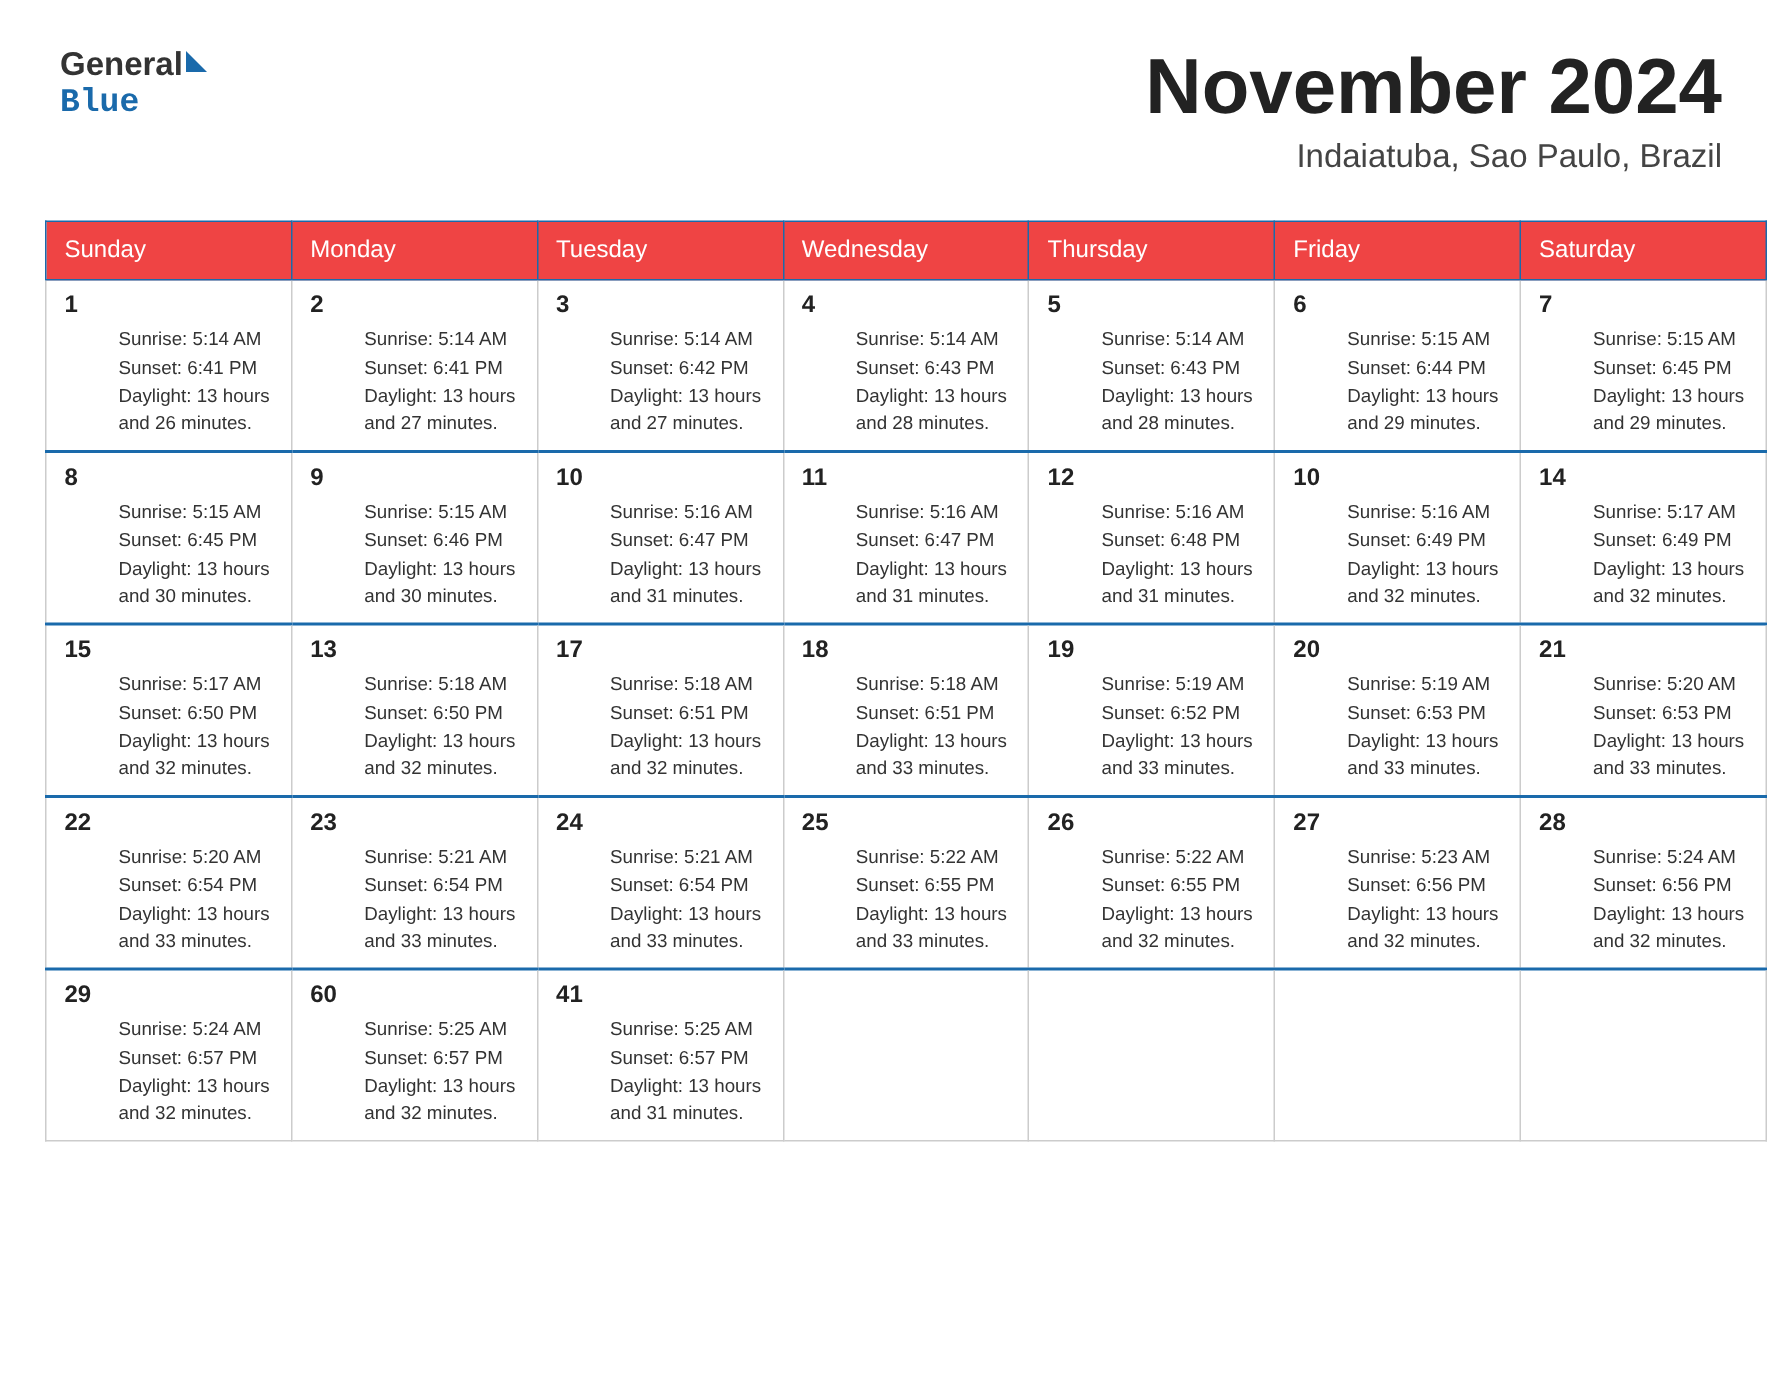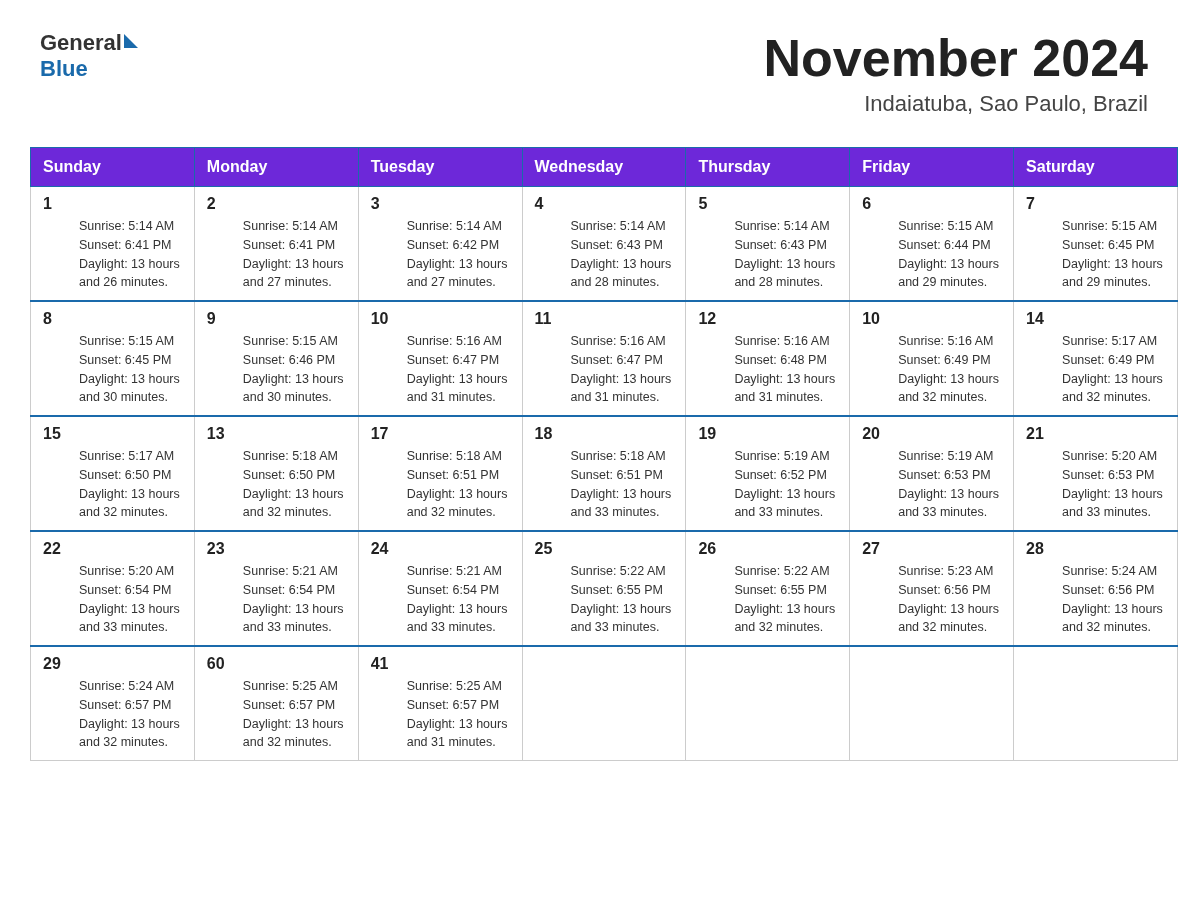--- a/index.html
+++ b/index.html
@@ -44,20 +44,21 @@
       display: flex;
       flex-direction: column;
     }
     .logo-line1 {
       display: flex;
       align-items: center;
     }
     .logo-line2 {
       display: flex;
       align-items: flex-end;
+      font-family: Liberation Mono, monospace;
     }
     .title-area {
       text-align: right;
     }
     .month-title {
       font-size: 52px;
       font-weight: bold;
       color: #222;
       line-height: 1.1;
     }
@@ -66,24 +67,24 @@
       color: #444;
       margin-top: 4px;
       text-align: right;
     }
     .calendar-table {
       width: 100%;
       border-collapse: collapse;
       margin: 0 10px;
     }
     .calendar-table th {
-      background-color: #6d28d9;
+      background-color: #ef4444;
       color: #fff;
       font-size: 16px;
-      font-weight: bold;
+      font-weight: normal;
       padding: 10px 12px;
       text-align: left;
       border: 1px solid #1a6aab;
     }
     .calendar-table td {
       vertical-align: top;
       padding: 8px 12px;
       border: 1px solid #ccc;
       font-size: 13px;
       color: #333;

